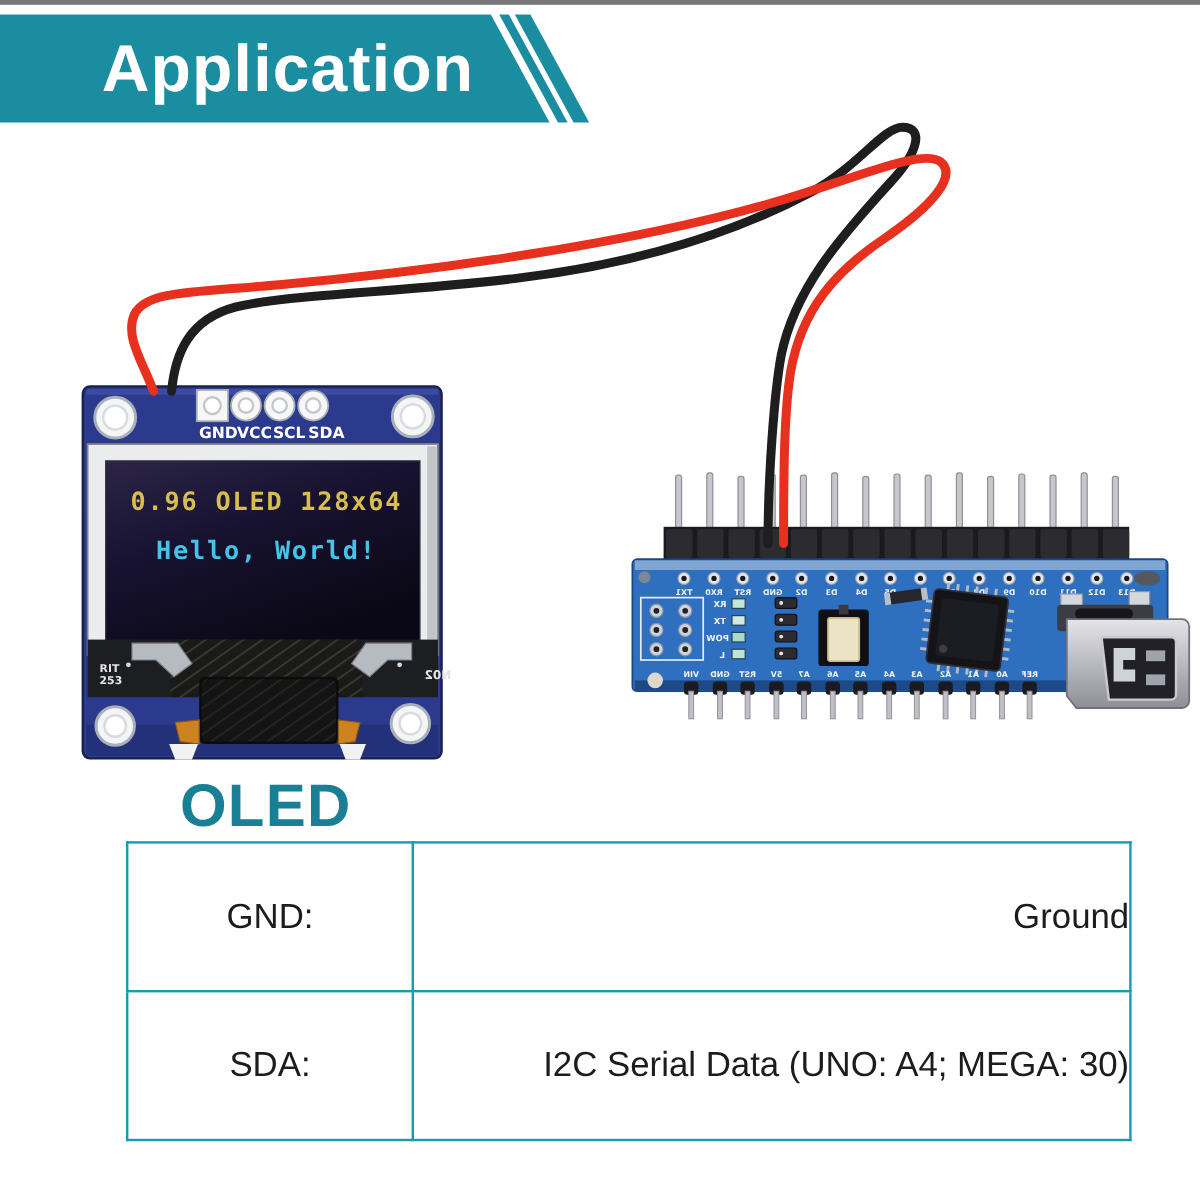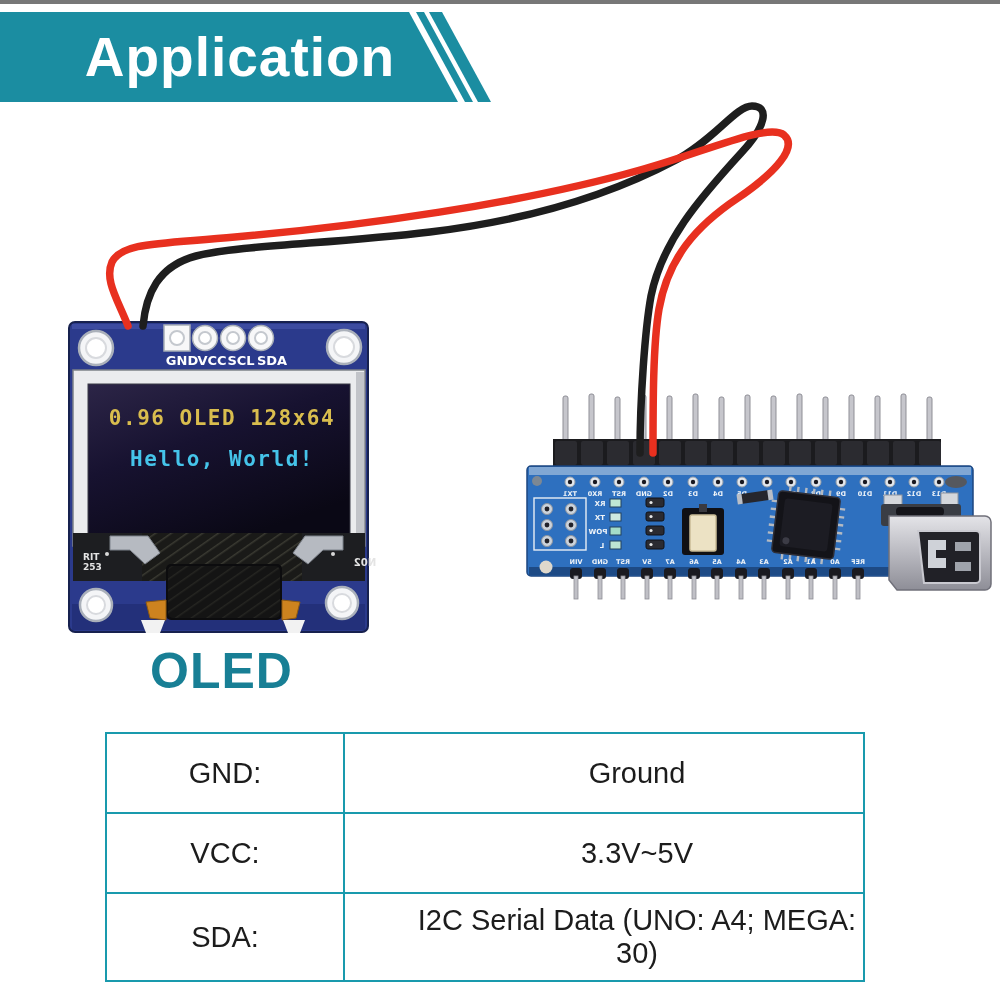--- a/index.html
+++ b/index.html
@@ -28,30 +28,30 @@
     display:flex;align-items:center;justify-content:center;
     font-size:55px;font-weight:bold;color:#ffffff;letter-spacing:1px;
   }
   
   .oled-caption{
     left:150px;top:638px;width:120px;text-align:center;
     font-size:50px;font-weight:bold;color:var(--label-teal);letter-spacing:1px;
   }
   
   .pin-table{
-    left:105px;top:728px;width:760px;height:250px;
+    left:105px;top:697px;width:838px;height:250px;
     border-collapse:collapse;table-layout:fixed;padding-left:28px;
   }
   .pin-table td{
     border:2.5px solid var(--table-border-teal);
     font-size:29px;color:#1c1c1c;height:62px;
     background:#ffffff;
   }
   .pin-table td.pin-col{width:238px;text-align:center;}
-  .pin-table td.desc-col{text-align:center;padding-left:66px;}
+  .pin-table td.desc-col{text-align:right;padding-left:66px;}
   svg text{font-family:"DejaVu Sans",sans-serif;}
   svg text.mono{font-family:"DejaVu Sans Mono",monospace;}
 </style>
 </head>
 <body>
 
 <div class="screen">
 
   <svg class="abs banner-svg" width="520" height="105" viewBox="0 0 520 105">
     <polygon points="0,8 409,8 458,98 0,98" style="fill:var(--banner-teal)"></polygon>
@@ -400,23 +400,19 @@
 
   <div class="abs oled-caption">OLED</div>
 
   <table class="abs pin-table">
     <tbody>
       <tr>
         <td class="pin-col">GND:</td>
         <td class="desc-col">Ground</td>
       </tr>
       <tr>
-        <td class="pin-col">VCC:</td>
-        <td class="desc-col">3.3V~5V</td>
-      </tr>
-      <tr>
         <td class="pin-col">SDA:</td>
         <td class="desc-col">I2C Serial Data (UNO: A4; MEGA: 30)</td>
       </tr>
     </tbody>
   </table>
 
 </div>
 
 </body></html>

